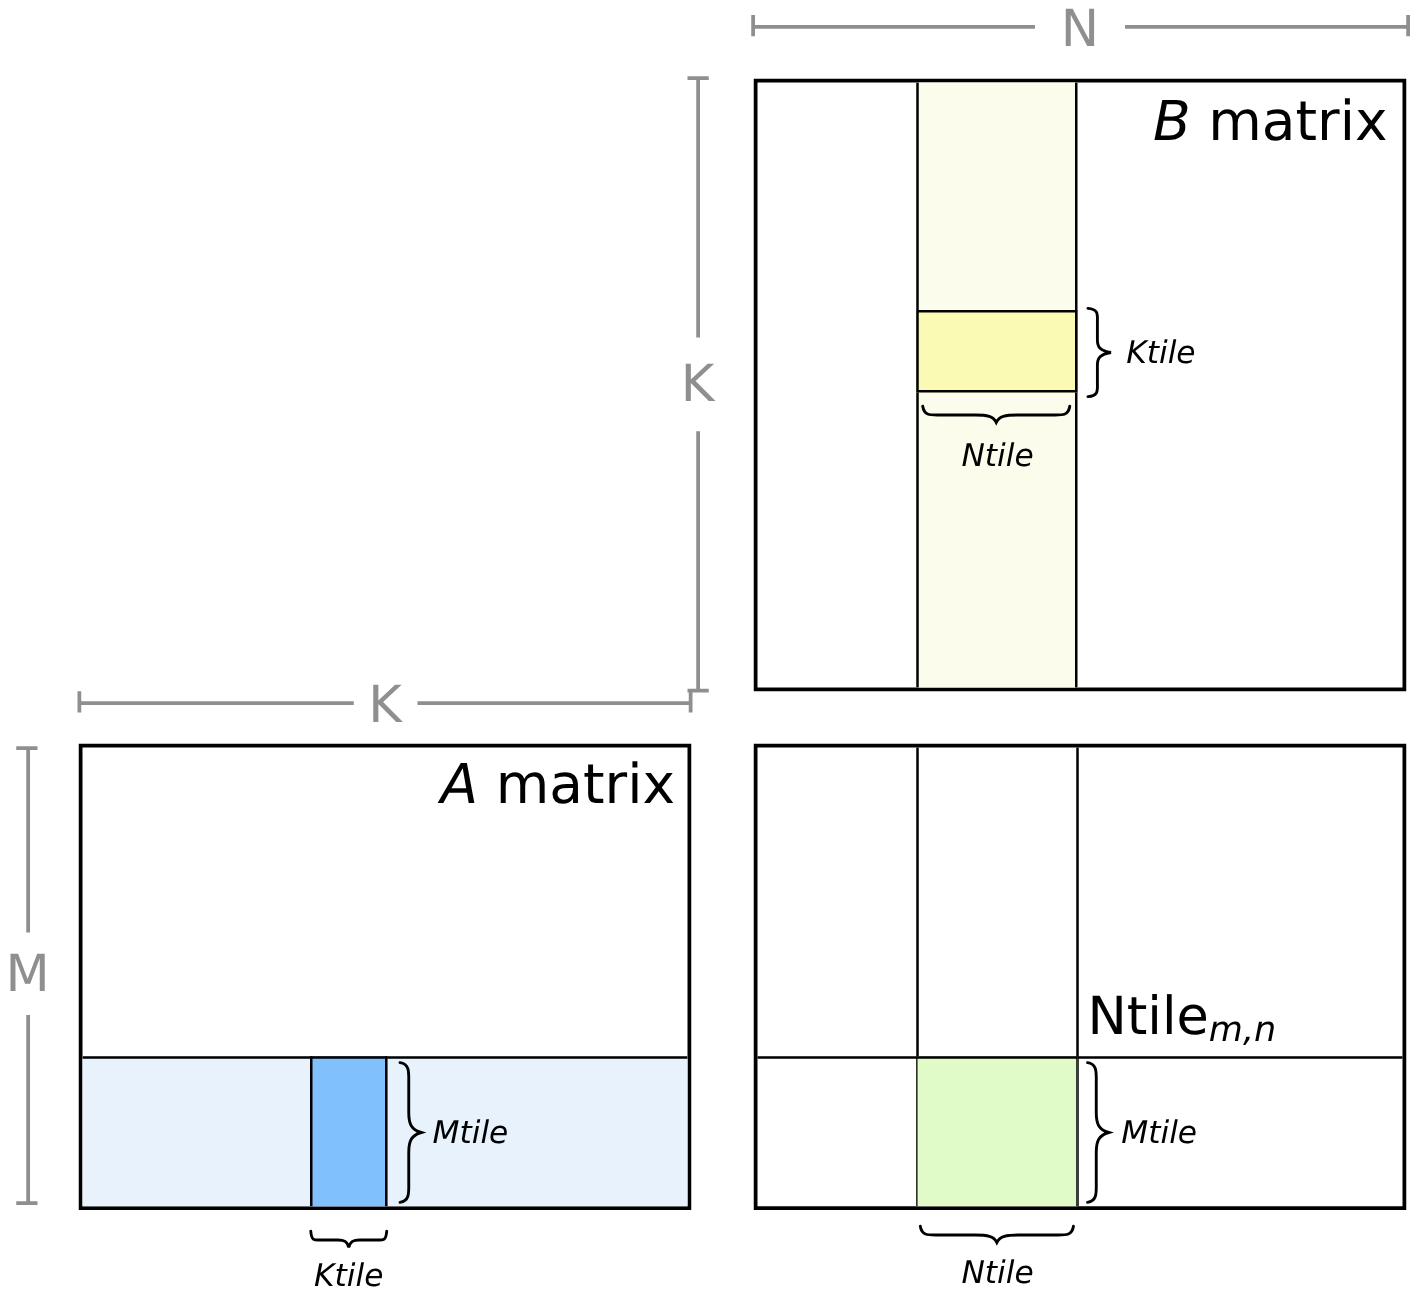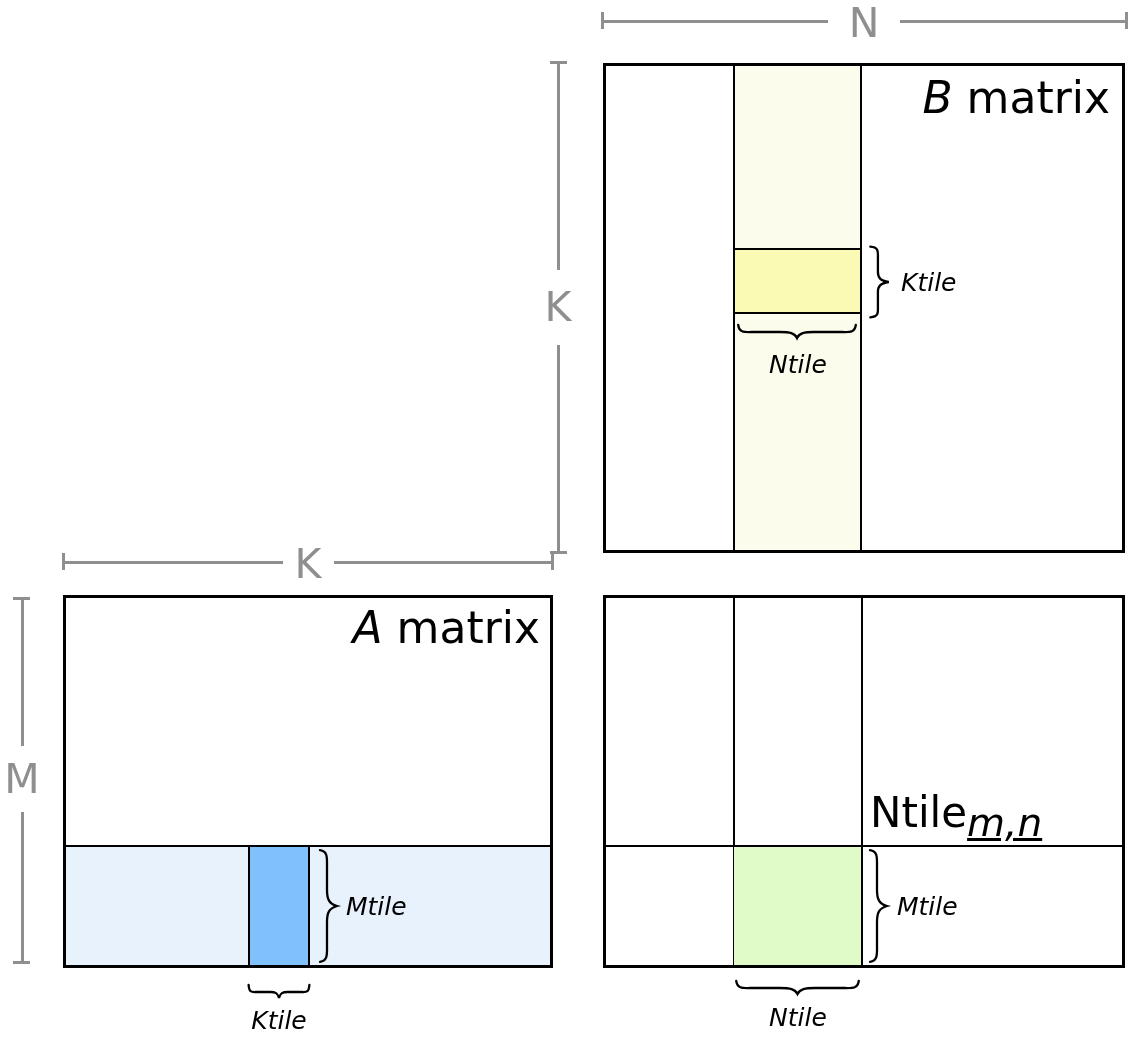--- a/index.html
+++ b/index.html
@@ -23,21 +23,21 @@
   .c-tile{position:absolute;box-sizing:border-box;bottom:0;
     border:1.5px solid var(--border-black,#000);border-top:2px solid var(--border-black,#000);border-bottom:none;
     background:var(--tile-green,#E0FBC8);}
   
   .mtitle{position:absolute;font-size:44px;line-height:1;white-space:nowrap;color:#000;}
   .mtitle .letter{font-style:italic;}
   .tilelabel{position:absolute;font-size:25px;font-style:italic;line-height:1;white-space:nowrap;color:#000;}
   .vcenter{transform:translateY(-50%);}
   .hcenter{transform:translateX(-50%);}
   .blocklabel{position:absolute;font-size:42px;line-height:1;white-space:nowrap;color:#000;}
-  .blocklabel .sub{font-size:39px;font-style:italic;position:relative;top:0.22em;text-decoration:underline;}
+  .blocklabel .sub{font-size:28px;font-style:italic;position:relative;top:0.22em;}
   
   .seg{position:absolute;background:var(--line-gray,#8F8F8F);}
   .seg.h{height:2.5px;}
   .seg.v{width:2.5px;}
   .tick-v{position:absolute;width:2.5px;height:17px;background:var(--line-gray,#8F8F8F);}
   .tick-h{position:absolute;width:17px;height:2.5px;background:var(--line-gray,#8F8F8F);}
   .dimlabel{position:absolute;font-size:41px;line-height:1;color:var(--line-gray,#8F8F8F);
     transform:translate(-50%,-50%);white-space:nowrap;}
   
   .brace{position:absolute;overflow:visible;}

